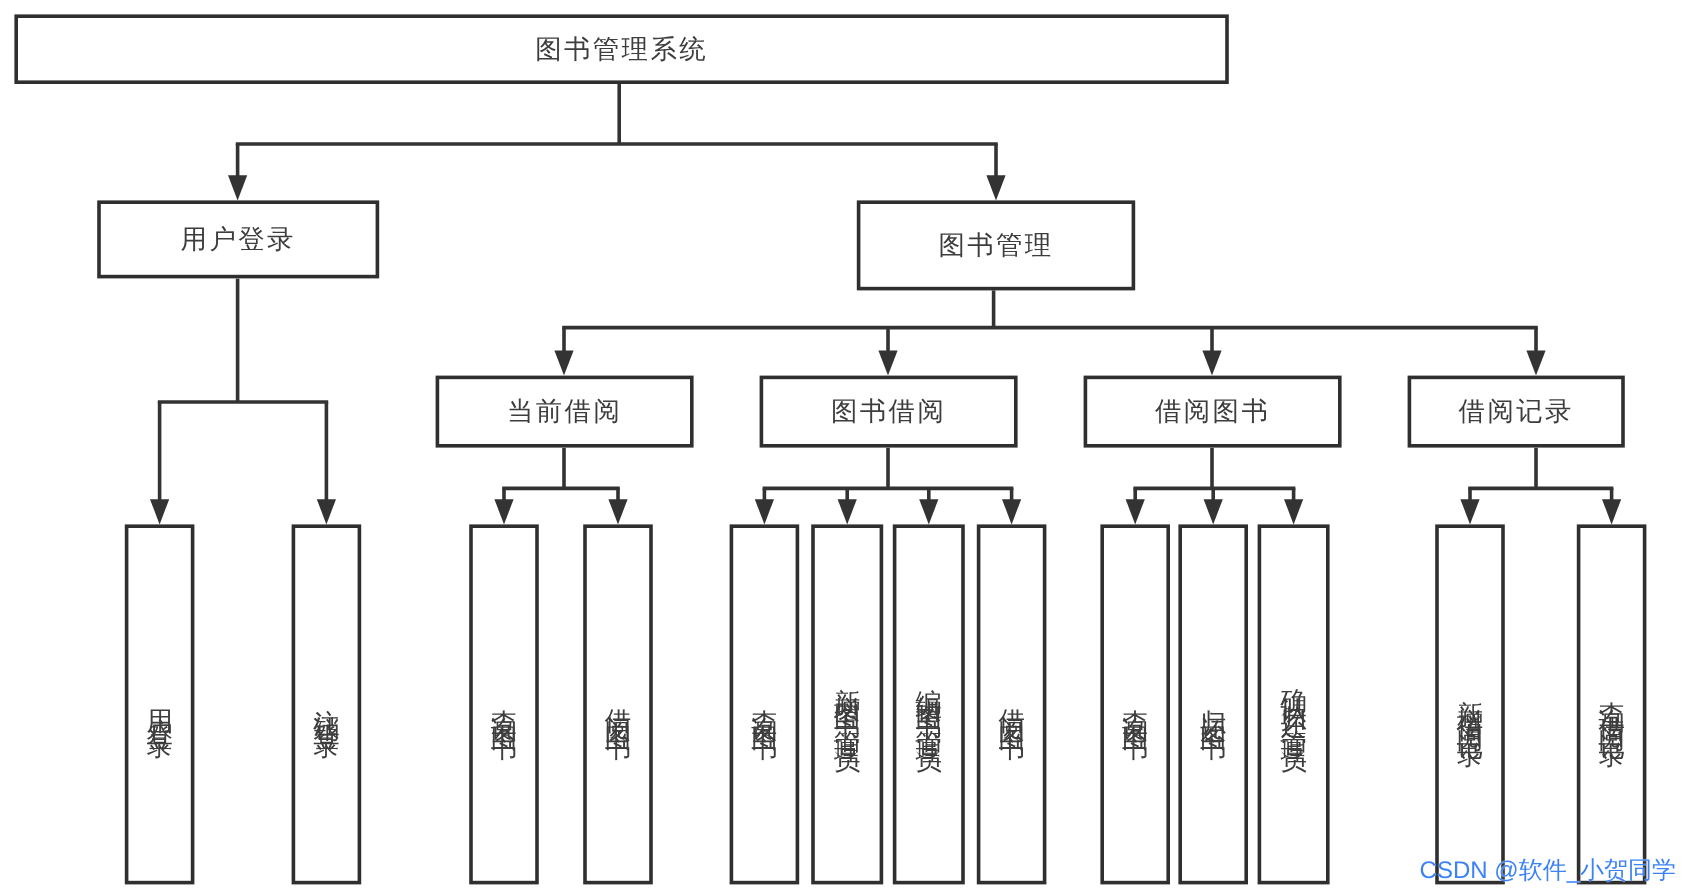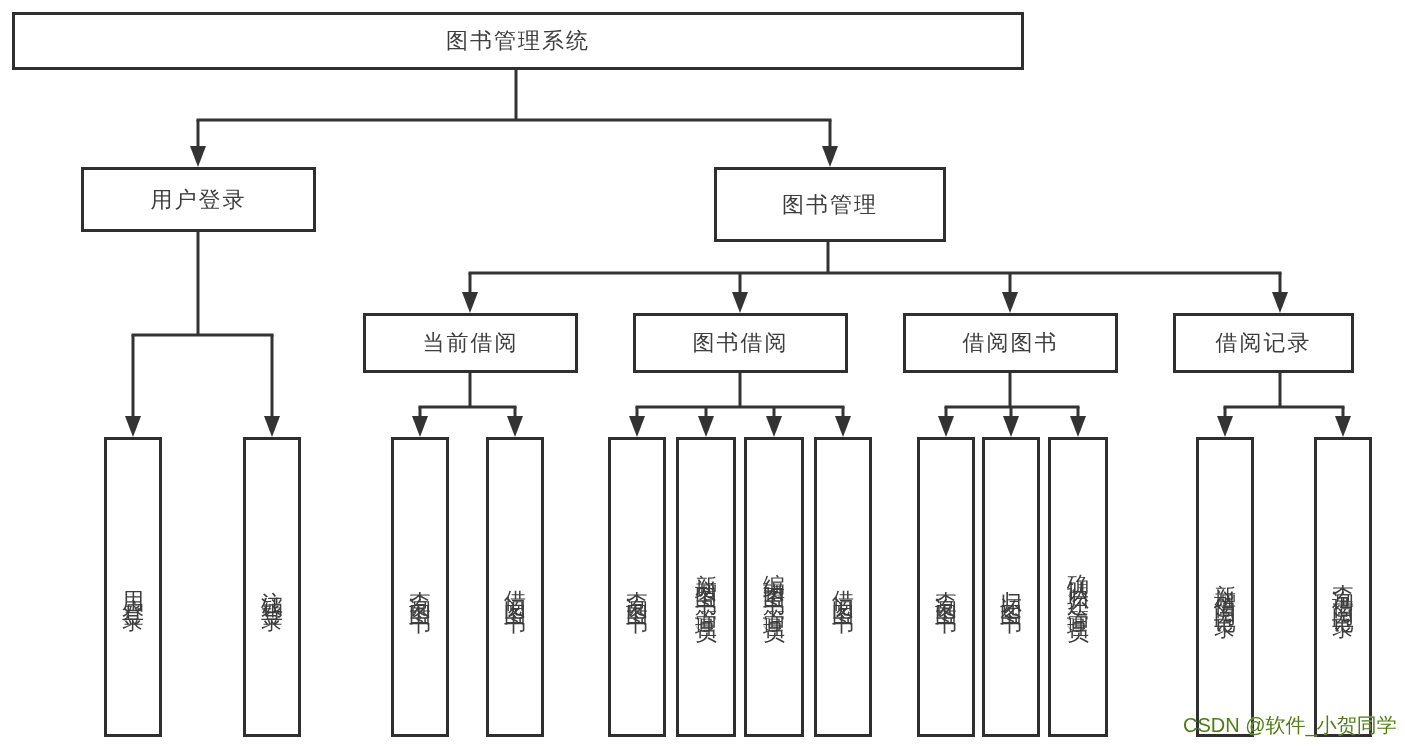--- a/index.html
+++ b/index.html
@@ -76,21 +76,21 @@
   .b-c2 { left: 982px;  width: 58px; }
   .b-c3 { left: 1048px; width: 60px; }
   .b-r1 { left: 1196px; width: 58px; }
   .b-r2 { left: 1314px; width: 58px; }
   #watermark {
     position: absolute;
     left: 1183px;
     top: 712px;
     width: 222px;
     font-size: 20px;
-    color: #4d7c0f;
+    color: #3b82f6;
     white-space: nowrap;
     z-index: 3;
     text-shadow: 0 0 1px #ffffff;
   }
 </style>
 </head>
 <body>
 
 <div id="stage">
 

